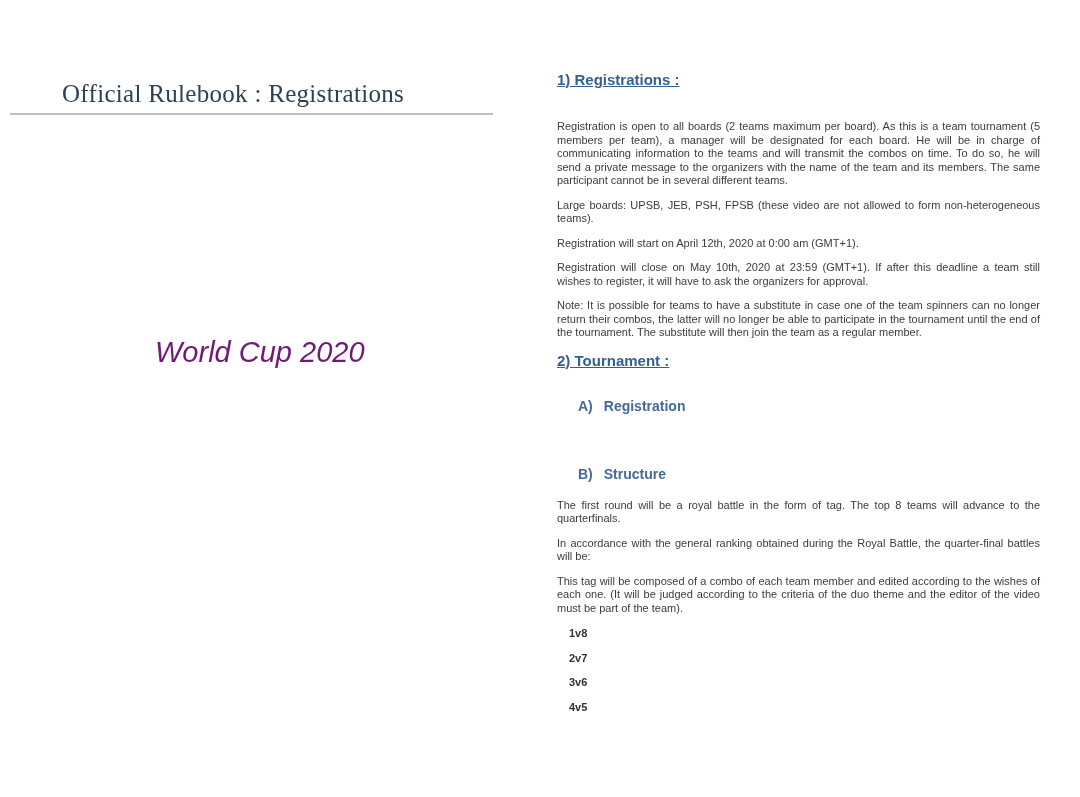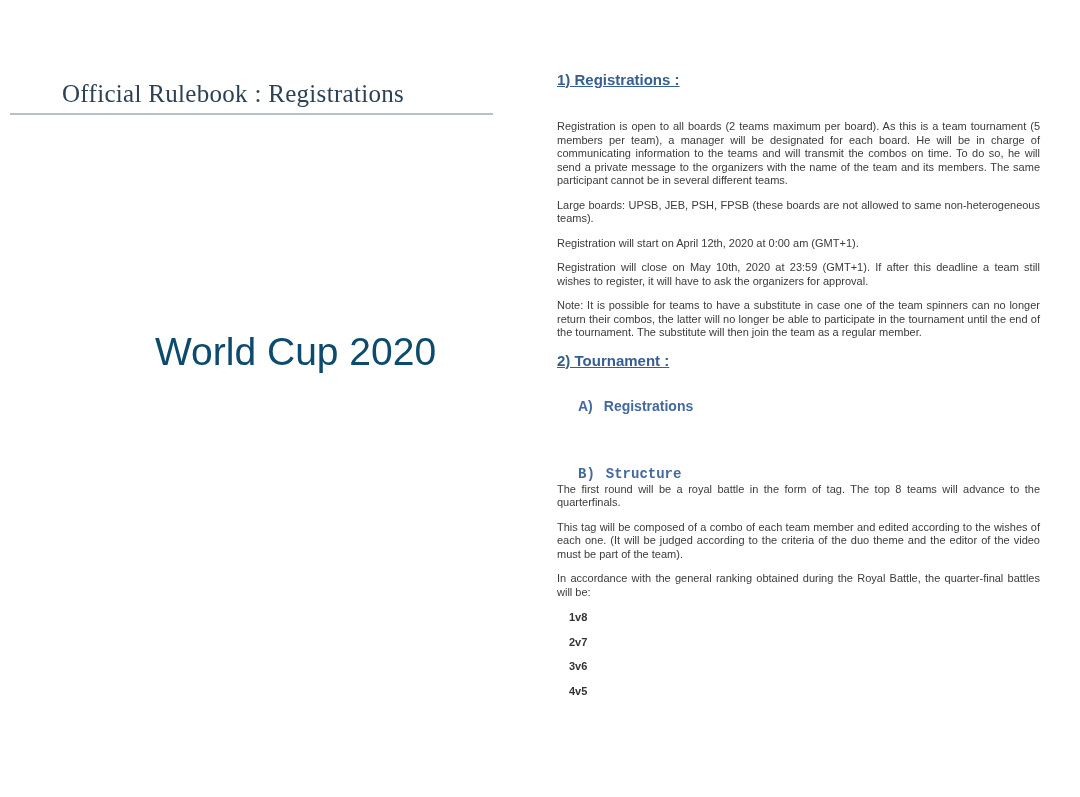--- a/index.html
+++ b/index.html
@@ -35,24 +35,25 @@
   }
   .title-rule {
     position: absolute;
     left: 10px; top: 105px;
     width: 483px; height: 2px;
     background: #b7c1c9;
   }
   .doc-subtitle {
     position: absolute;
     left: 155px; top: 327px;
-    font-size: 39px;
+    font-size: 29px;
     line-height: 34px;
-    color: #0c4a6e;
+    color: #701a75;
     white-space: nowrap;
+    font-style: italic;
   }
 
   
   .page-right {
     position: absolute;
     left: 557px; top: 70px;
     width: 483px;
     color: #3b3b3b;
     font-size: 11px;
     line-height: 13.5px;
@@ -77,21 +78,21 @@
   }
   .para.no-gap { margin-bottom: 0; }
   .subheading {
     font-size: 14px;
     line-height: 18px;
     font-weight: bold;
     color: #44699d;
     margin: 0 0 14px 21px;
   }
   .subheading .sub-text { margin-left: 11px; }
-  .subheading.structure { margin-top: 50px; margin-bottom: 0; font-family: Liberation Mono, monospace; }
+  .subheading.structure { margin-top: 50px; margin-bottom: 16px; }
   .matchups { margin-top: 12px; }
   .matchup {
     font-weight: bold;
     color: #333333;
     margin-bottom: 11px;
     line-height: 13.5px;
     margin-left: 12px;
   }
 </style>
 </head>
@@ -103,37 +104,37 @@
     <div class="doc-title">Official Rulebook : Registrations</div>
     <div class="title-rule"></div>
     <div class="doc-subtitle">World Cup 2020</div>
   </div>
 
   <div class="page-right">
 
     <div class="section-heading">1) Registrations :</div>
 
     <p class="para">Registration is open to all boards (2 teams maximum per board). As this is a team tournament (5 members per team), a manager will be designated for each board. He will be in charge of communicating information to the teams and will transmit the combos on time. To do so, he will send a private message to the organizers with the name of the team and its members. The same participant cannot be in several different teams.</p>
-    <p class="para">Large boards: UPSB, JEB, PSH, FPSB (these boards are not allowed to same non-heterogeneous teams).</p>
+    <p class="para">Large boards: UPSB, JEB, PSH, FPSB (these video are not allowed to form non-heterogeneous teams).</p>
     <p class="para">Registration will start on April 12th, 2020 at 0:00 am (GMT+1).</p>
     <p class="para">Registration will close on May 10th, 2020 at 23:59 (GMT+1). If after this deadline a team still wishes to register, it will have to ask the organizers for approval.</p>
     <p class="para">Note: It is possible for teams to have a substitute in case one of the team spinners can no longer return their combos, the latter will no longer be able to participate in the tournament until the end of the tournament. The substitute will then join the team as a regular member.</p>
 
     <div class="section-heading second">2) Tournament :</div>
 
     <div class="subheading">
-      <span>A)</span><span class="sub-text">Registrations</span>
+      <span>A)</span><span class="sub-text">Registration</span>
     </div>
 
     <div class="subheading structure">
       <span>B)</span><span class="sub-text">Structure</span>
     </div>
     <p class="para">The first round will be a royal battle in the form of tag. The top 8 teams will advance to the quarterfinals.</p>
+    <p class="para">In accordance with the general ranking obtained during the Royal Battle, the quarter-final battles will be:</p>
     <p class="para">This tag will be composed of a combo of each team member and edited according to the wishes of each one. (It will be judged according to the criteria of the duo theme and the editor of the video must be part of the team).</p>
-    <p class="para">In accordance with the general ranking obtained during the Royal Battle, the quarter-final battles will be:</p>
 
     <div class="matchups">
       <div class="matchup">1v8</div>
       <div class="matchup">2v7</div>
       <div class="matchup">3v6</div>
       <div class="matchup">4v5</div>
     </div>
 
   </div>
 </div>

